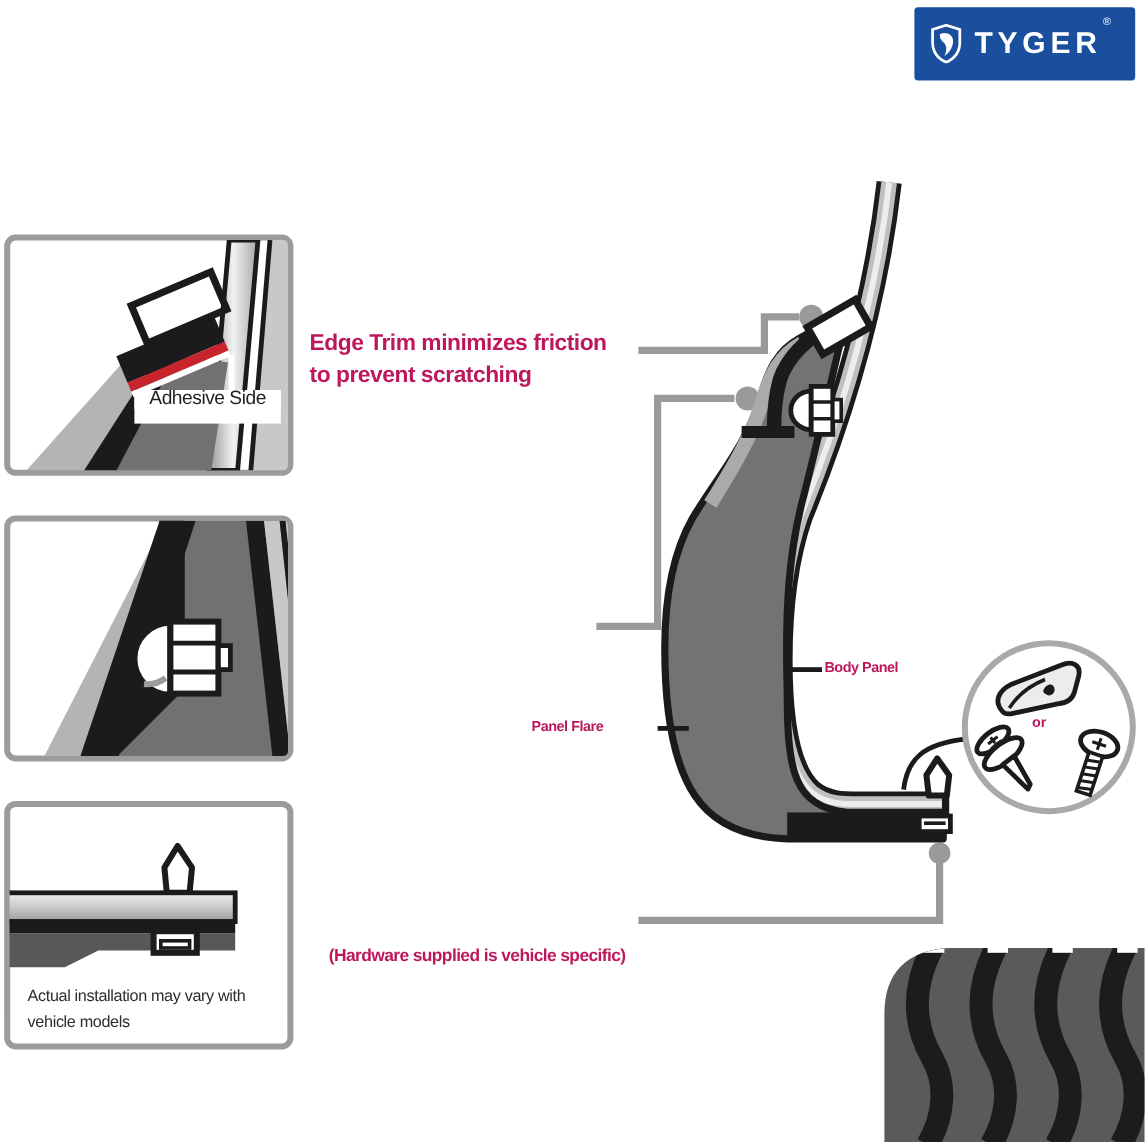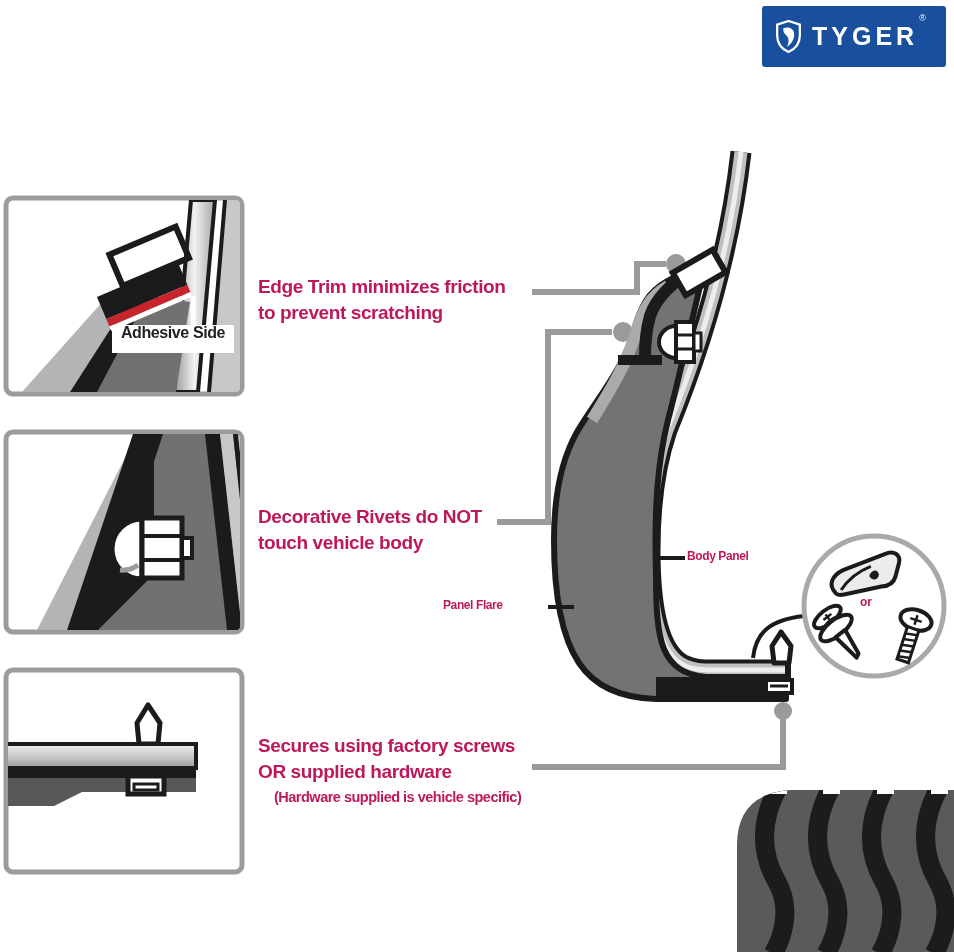--- a/index.html
+++ b/index.html
@@ -6,21 +6,21 @@
   .canvas{position:relative;width:954px;height:952px;background:#ffffff;overflow:hidden;
           font-family:"Liberation Sans", sans-serif;}
   .art{position:absolute;left:0;top:0;}
   .txt{position:absolute;color:#be185d;}
   .note{font-weight:bold;font-size:19px;line-height:26px;letter-spacing:-0.4px;white-space:pre-line;}
   .subnote{font-weight:bold;font-size:14.5px;letter-spacing:-0.5px;margin-left:16px;}
   .part-label{font-weight:bold;font-size:12px;letter-spacing:-0.4px;}
   .or-label{font-weight:bold;font-size:12px;}
   .adhesive-box{position:absolute;left:112px;top:325px;width:122px;height:16px;background:#fff;
                 display:flex;align-items:center;justify-content:center;
-                font-weight:bold;font-size:16px;letter-spacing:-0.4px;color:#221f1f;}
+                font-weight:normal;font-size:16px;letter-spacing:-0.4px;color:#221f1f;}
   .vary{font-size:13.5px;line-height:22px;letter-spacing:-0.3px;color:#2e2c2c;white-space:pre-line;}
   .logo{position:absolute;left:762px;top:6px;width:184px;height:61px;background:#1a4f9d;
         border-radius:3px;display:flex;align-items:center;padding-left:13px;box-sizing:border-box;}
   .logo-text{color:#ffffff;font-weight:bold;font-size:25px;letter-spacing:4px;margin-left:10px;}
   .logo-reg{color:#ffffff;font-size:9px;align-self:flex-start;margin-top:7px;margin-left:1px;}
 </style>
 </head>
 <body>
 
 <div class="canvas">
@@ -202,31 +202,29 @@
       <g>
         <rect x="128" y="776" width="36" height="18" fill="#ffffff" stroke="#1b1b1d" stroke-width="5"></rect>
         <rect x="134" y="784" width="24" height="6" fill="#ffffff" stroke="#1b1b1d" stroke-width="3"></rect>
       </g>
     </g>
   </g>
 </svg>
 
 <div class="txt note" style="left:258px;top:274px;">Edge Trim minimizes friction
 to prevent scratching</div>
-<div class="txt note" style="left:258px;top:504px;">Decorative Rivets do NOT
-touch vehicle body</div>
-<div class="txt note" style="left:258px;top:733px;">Secures using factory screws
-OR supplied hardware</div>
 <div class="txt subnote" style="left:258px;top:789px;">(Hardware supplied is vehicle specific)</div>
 
 <div class="txt part-label" style="left:443px;top:598px;">Panel Flare</div>
 <div class="txt part-label" style="left:687px;top:549px;">Body Panel</div>
 <div class="txt or-label" style="left:860px;top:595px;">or</div>
 
 <div class="adhesive-box">Adhesive Side</div>
+<div class="txt vary" style="left:23px;top:819px;">Actual installation may vary with
+vehicle models</div>
 
 <div class="logo">
   <svg width="27" height="33" viewBox="0 0 24 32">
     <path d="M 12 1 L 23 4.5 L 23 15 Q 23 26 12 31 Q 1 26 1 15 L 1 4.5 Z" fill="none" stroke="#ffffff" stroke-width="2.2"></path>
     <path d="M 7 8 C 13 6 17 9 17.5 13 C 18 18 15 23 10.5 26 C 13 21 12.5 17 9.5 14.5 C 7.5 12.8 6.5 10 7 8 Z" fill="#ffffff"></path>
   </svg>
   <span class="logo-text">TYGER</span>
   <span class="logo-reg">®</span>
 </div>
 

